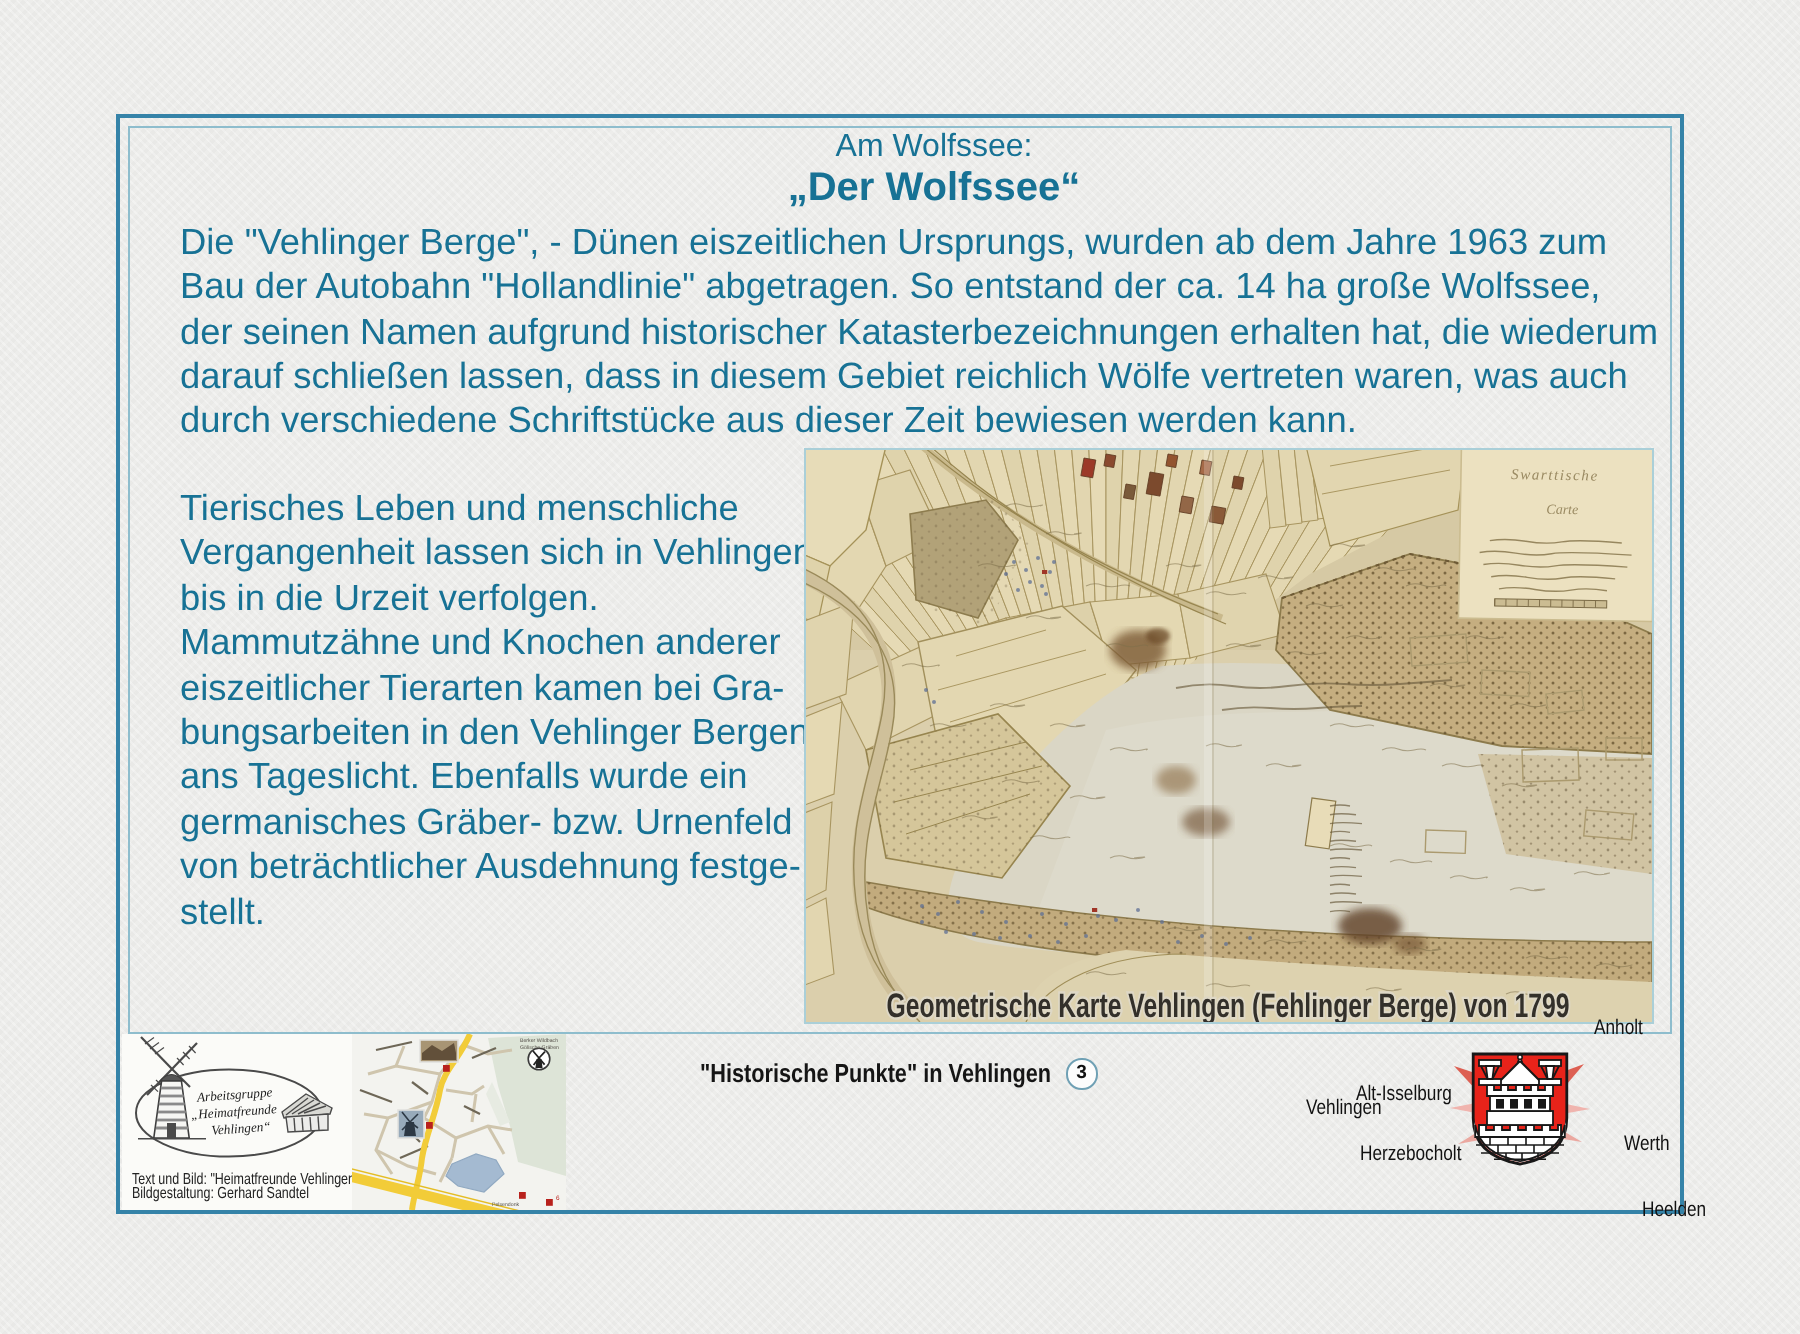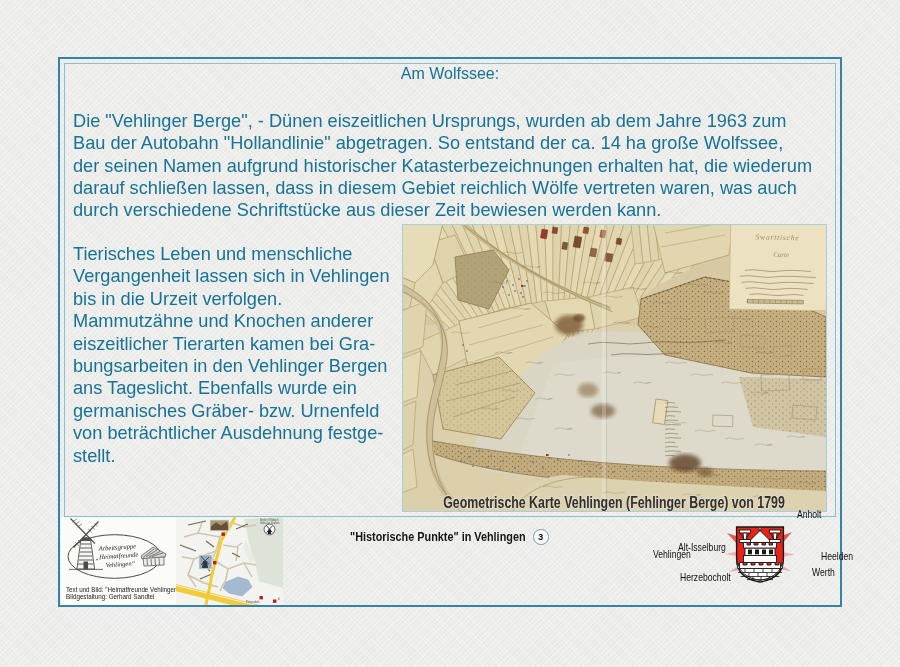--- a/index.html
+++ b/index.html
@@ -7,33 +7,34 @@
   body{width:900px;height:667px;overflow:hidden;
        font-family:"Liberation Sans",sans-serif;
        background:#ededeb;}
   .page{position:relative;width:900px;height:667px;
         background:#ededeb;
         background-image:
           repeating-linear-gradient(45deg, rgba(255,255,255,0.22) 0 1px, rgba(70,70,64,0.012) 1px 3px),
           repeating-linear-gradient(-45deg, rgba(255,255,255,0.12) 0 2px, rgba(70,70,64,0.010) 2px 4px);
   }
   .abs{position:absolute;}
-  .teal{color:#177295;}
+  .teal{color:#177295;padding-left:17px;}
   .sq{display:inline-block;transform-origin:0 0;white-space:pre;}
 </style>
 </head>
 <body>
 <div class="page">
 
   <div class="abs" style="left:58px;top:57px;width:780px;height:546px;border:2px solid #3583a8;"></div>
 
   <div class="abs" style="left:64px;top:63px;width:770px;height:452px;border:1px solid #8ebdcd;"></div>
 
   <div class="abs teal" style="left:66px;top:64px;width:768px;text-align:center;font-size:16px;line-height:19px;">Am Wolfssee:</div>
 
+  <div class="abs teal" style="left:66px;top:83px;width:768px;text-align:center;font-size:20px;font-weight:bold;line-height:23px;">„Der Wolfssee“</div>
 
   <div class="abs teal" id="intro" style="left:73px;top:110px;width:780px;font-size:18.2px;line-height:22.3px;">Die "Vehlinger Berge", - Dünen eiszeitlichen Ursprungs, wurden ab dem Jahre 1963 zum<br>Bau der Autobahn "Hollandlinie" abgetragen. So entstand der ca. 14 ha große Wolfssee,<br>der seinen Namen aufgrund historischer Katasterbezeichnungen erhalten hat, die wiederum<br>darauf schließen lassen, dass in diesem Gebiet reichlich Wölfe vertreten waren, was auch<br>durch verschiedene Schriftstücke aus dieser Zeit bewiesen werden kann.</div>
 
   <div class="abs teal" id="leftcol" style="left:73px;top:243px;width:340px;font-size:18.2px;line-height:22.4px;">Tierisches Leben und menschliche<br>Vergangenheit lassen sich in Vehlingen<br>bis in die Urzeit verfolgen.<br>Mammutzähne und Knochen anderer<br>eiszeitlicher Tierarten kamen bei Gra-<br>bungsarbeiten in den Vehlinger Bergen<br>ans Tageslicht. Ebenfalls wurde ein<br>germanisches Gräber- bzw. Urnenfeld<br>von beträchtlicher Ausdehnung festge-<br>stellt.</div>
 
   <div class="abs" id="oldmap" style="left:402px;top:224px;width:423px;height:286px;border:1px solid #aacfd8;overflow:hidden;">
 <svg width="423" height="286" viewBox="0 0 423 286" xmlns="http://www.w3.org/2000/svg">
 <defs>
 <pattern id="dots1" width="6" height="5" patternUnits="userSpaceOnUse">
             <circle cx="1.5" cy="1.5" r="0.75" fill="#5c4a28"></circle>
@@ -439,21 +440,21 @@
   <div class="abs" style="left:350px;top:528.5px;font-size:13px;font-weight:bold;color:#151515;"><span class="sq" style="transform:scaleX(0.835);">"Historische Punkte" in Vehlingen</span></div>
 
   <div class="abs" style="left:533px;top:529px;width:13.5px;height:13.5px;border:1px solid #6fa0b4;border-radius:50%;background:#fcfcfc;font-size:9.5px;font-weight:bold;color:#111;text-align:center;line-height:13.5px;">3</div>
 
 
   <div class="abs" style="left:678px;top:541px;font-size:10.5px;color:#111;"><span class="sq" style="transform:scaleX(0.82);">Alt-Isselburg</span></div>
   <div class="abs" style="left:796.5px;top:508px;font-size:10.5px;color:#111;"><span class="sq" style="transform:scaleX(0.82);">Anholt</span></div>
   <div class="abs" style="left:653px;top:547.5px;font-size:10.5px;color:#111;"><span class="sq" style="transform:scaleX(0.82);">Vehlingen</span></div>
   <div class="abs" style="left:812px;top:566px;font-size:10.5px;color:#111;"><span class="sq" style="transform:scaleX(0.82);">Werth</span></div>
   <div class="abs" style="left:680px;top:570.5px;font-size:10.5px;color:#111;"><span class="sq" style="transform:scaleX(0.82);">Herzebocholt</span></div>
-  <div class="abs" style="left:796px;top:550px;font-size:10.5px;color:#111;padding-left:25px;"><span class="sq" style="transform:scaleX(0.82);">Heelden</span></div>
+  <div class="abs" style="left:796px;top:599px;font-size:10.5px;color:#111;padding-left:25px;"><span class="sq" style="transform:scaleX(0.82);">Heelden</span></div>
 
   <div class="abs" id="crest" style="left:723px;top:521px;width:74px;height:64px;">
     <svg width="74" height="64" viewBox="0 0 74 64" xmlns="http://www.w3.org/2000/svg">
 
       <g>
         <polygon points="2,33 38,26 38,40" fill="#f0b4ae"></polygon>
         <polygon points="72,33.5 36,26 36,40" fill="#f0b4ae"></polygon>
         <polygon points="4,12 40,24 28,38" fill="#dd5f52"></polygon>
         <polygon points="69,11 34,24 46,38" fill="#dd5f52"></polygon>
         <polygon points="6,51 40,30 44,44" fill="#eba8a0"></polygon>

